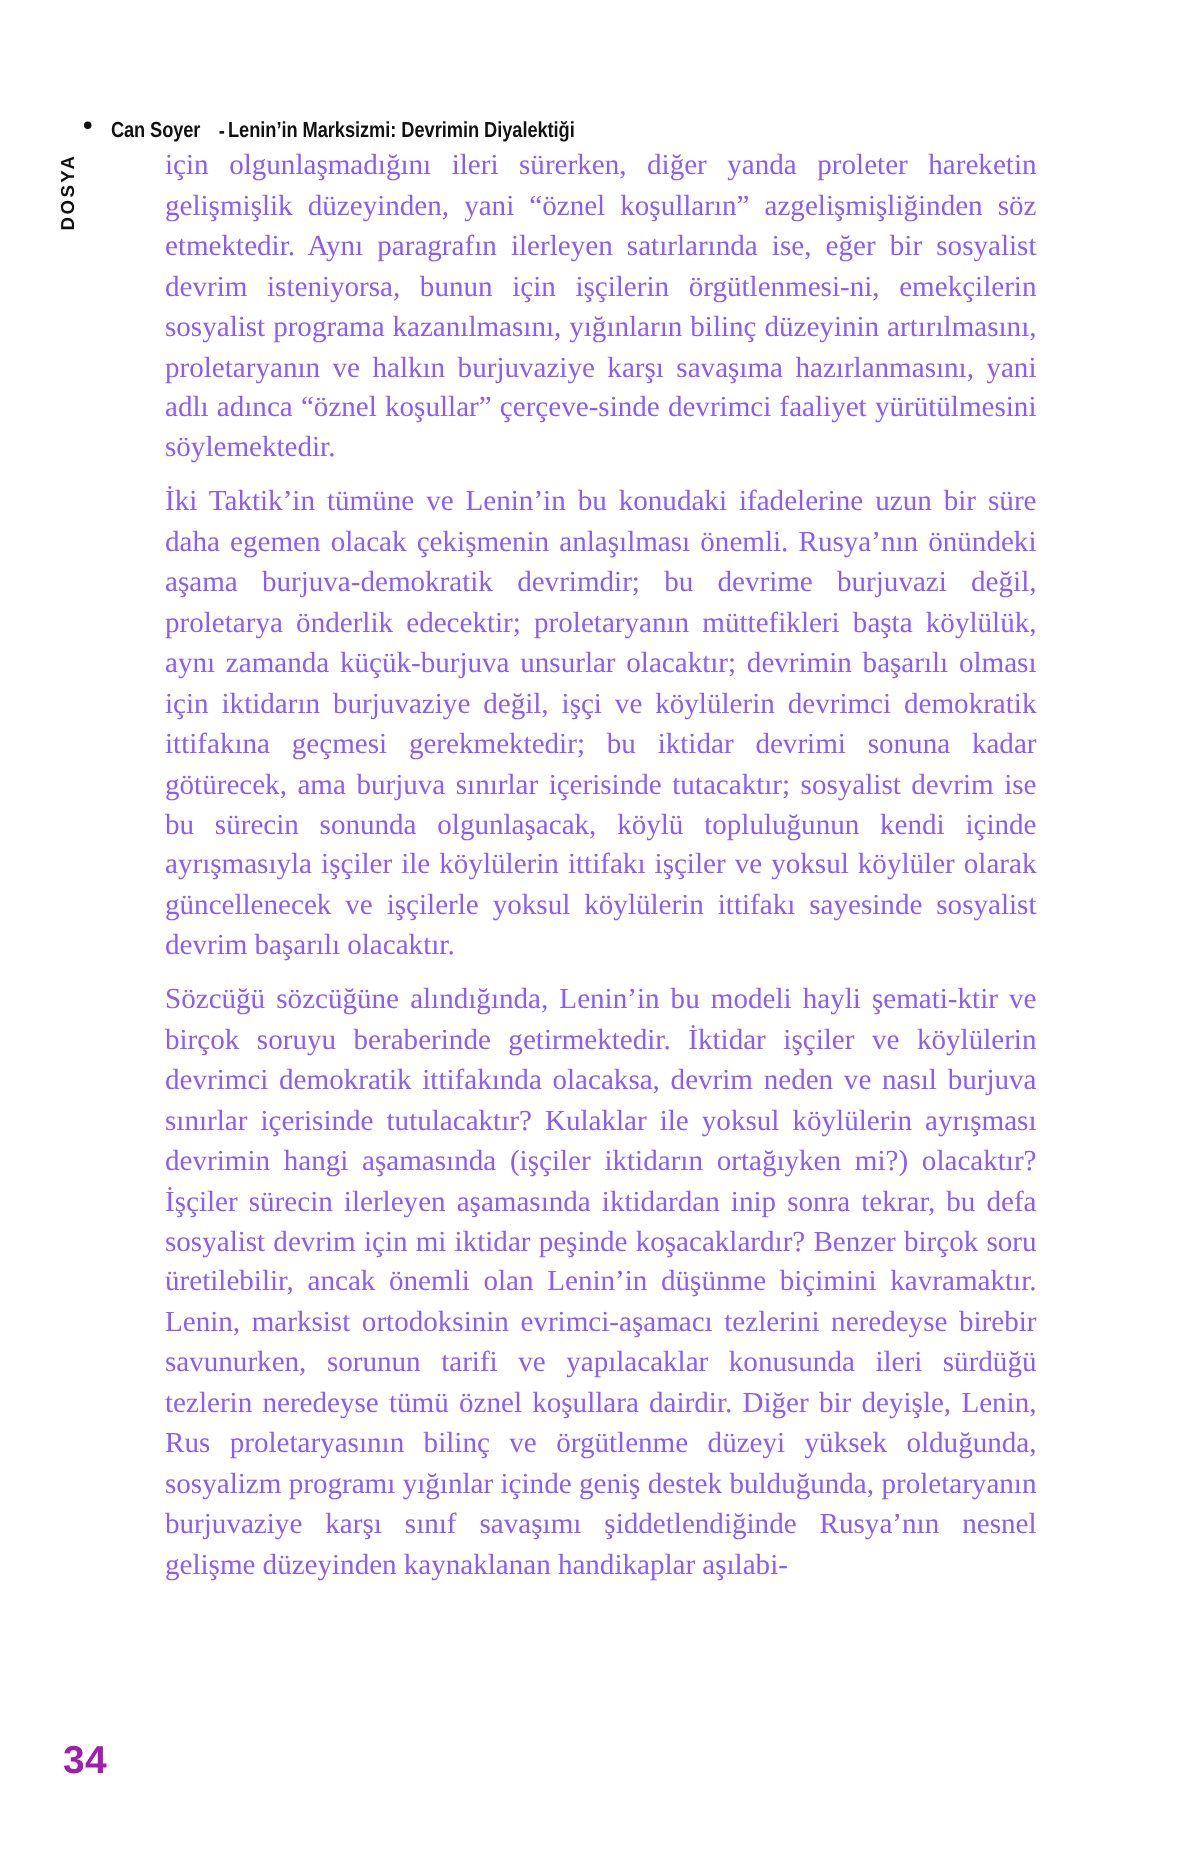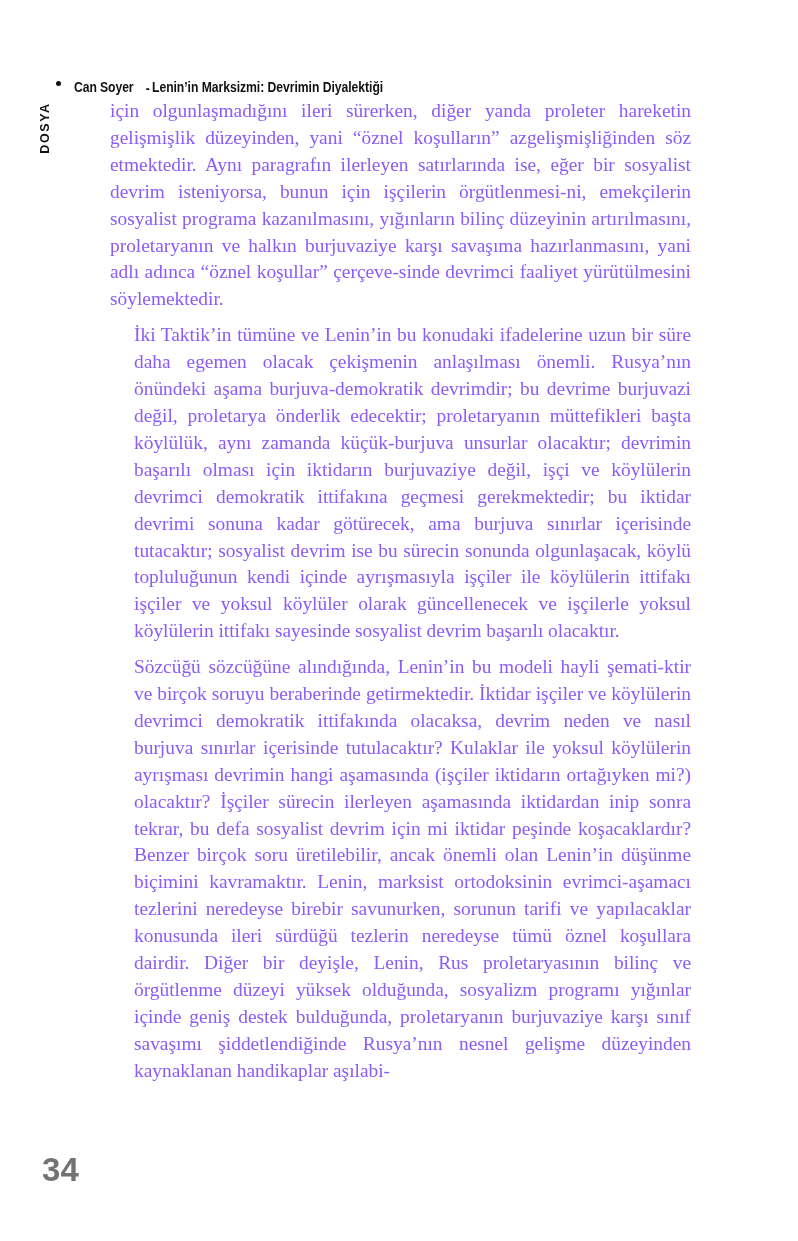--- a/index.html
+++ b/index.html
@@ -115,32 +115,31 @@
     line-height: 26.9px;
     text-align: justify;
     text-justify: inter-word;
     color: #8b5cf6;
     hyphens: manual;
     word-spacing: -0.1px;
   }
 
   .body-par + .body-par {
     margin-top: 9px;
-    margin-left: 24px;
   }
 
   
   .folio {
     position: absolute;
     left: 42px;
     bottom: 52px;
     font-family: "Liberation Sans", "DejaVu Sans", sans-serif;
-    font-size: 33px;
+    font-size: 26px;
     font-weight: 700;
-    color: #737373;
+    color: #a21caf;
     letter-spacing: 0.2px;
   }
 </style>
 </head>
 <body>
 
 <div class="page">
 
   <div class="running-head">
     <span class="head-bullet"></span>

